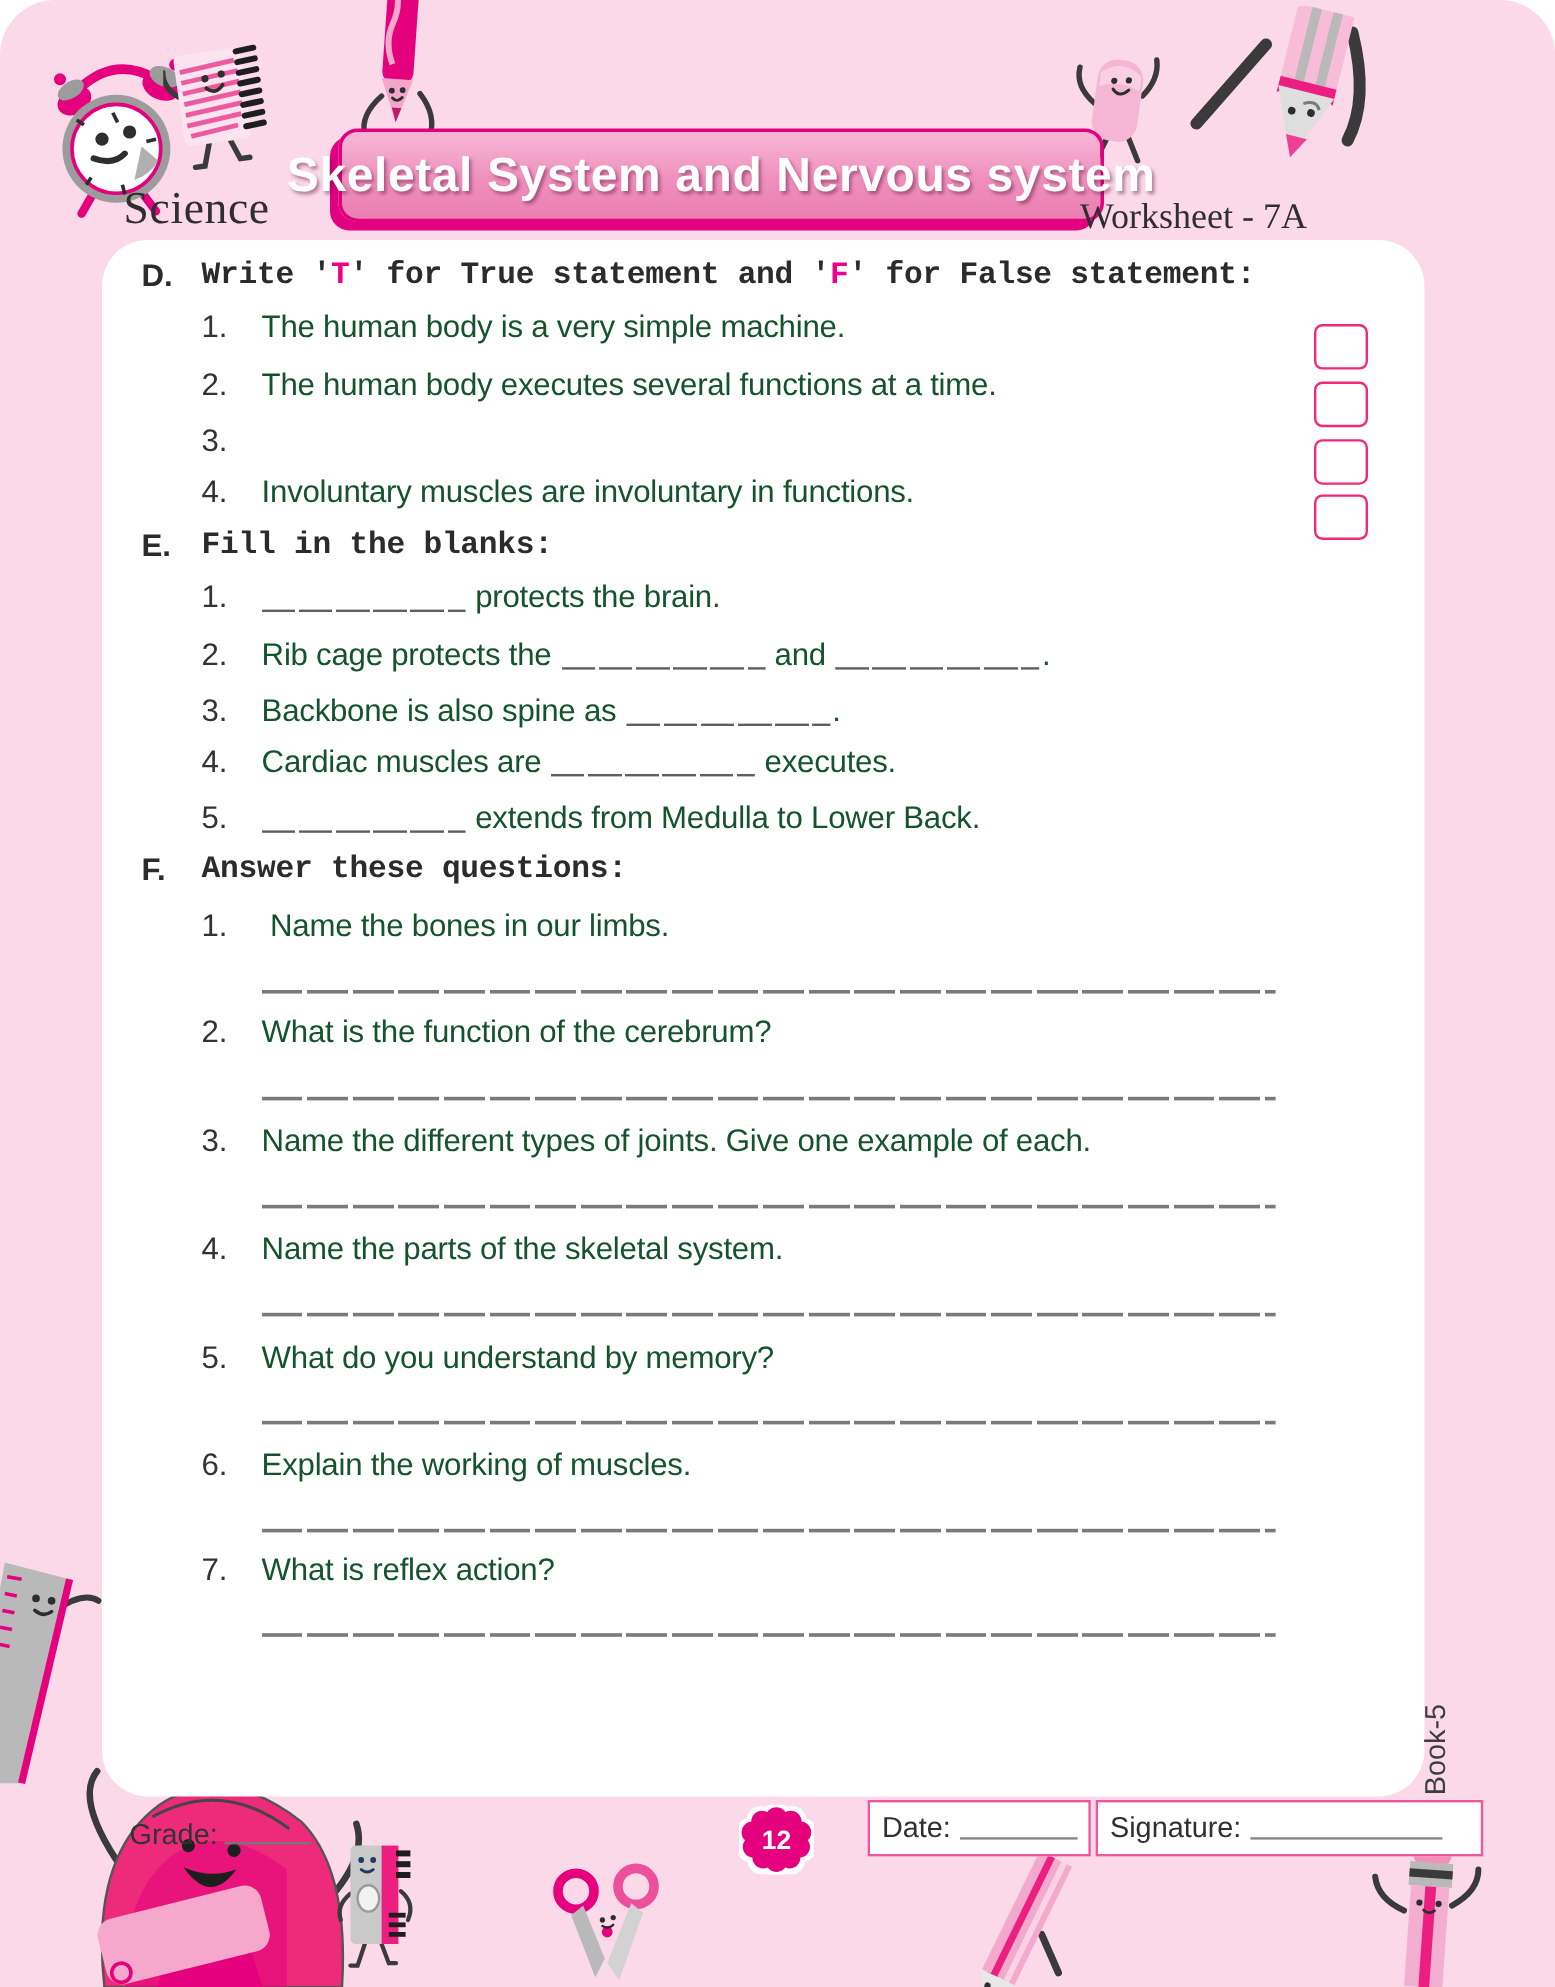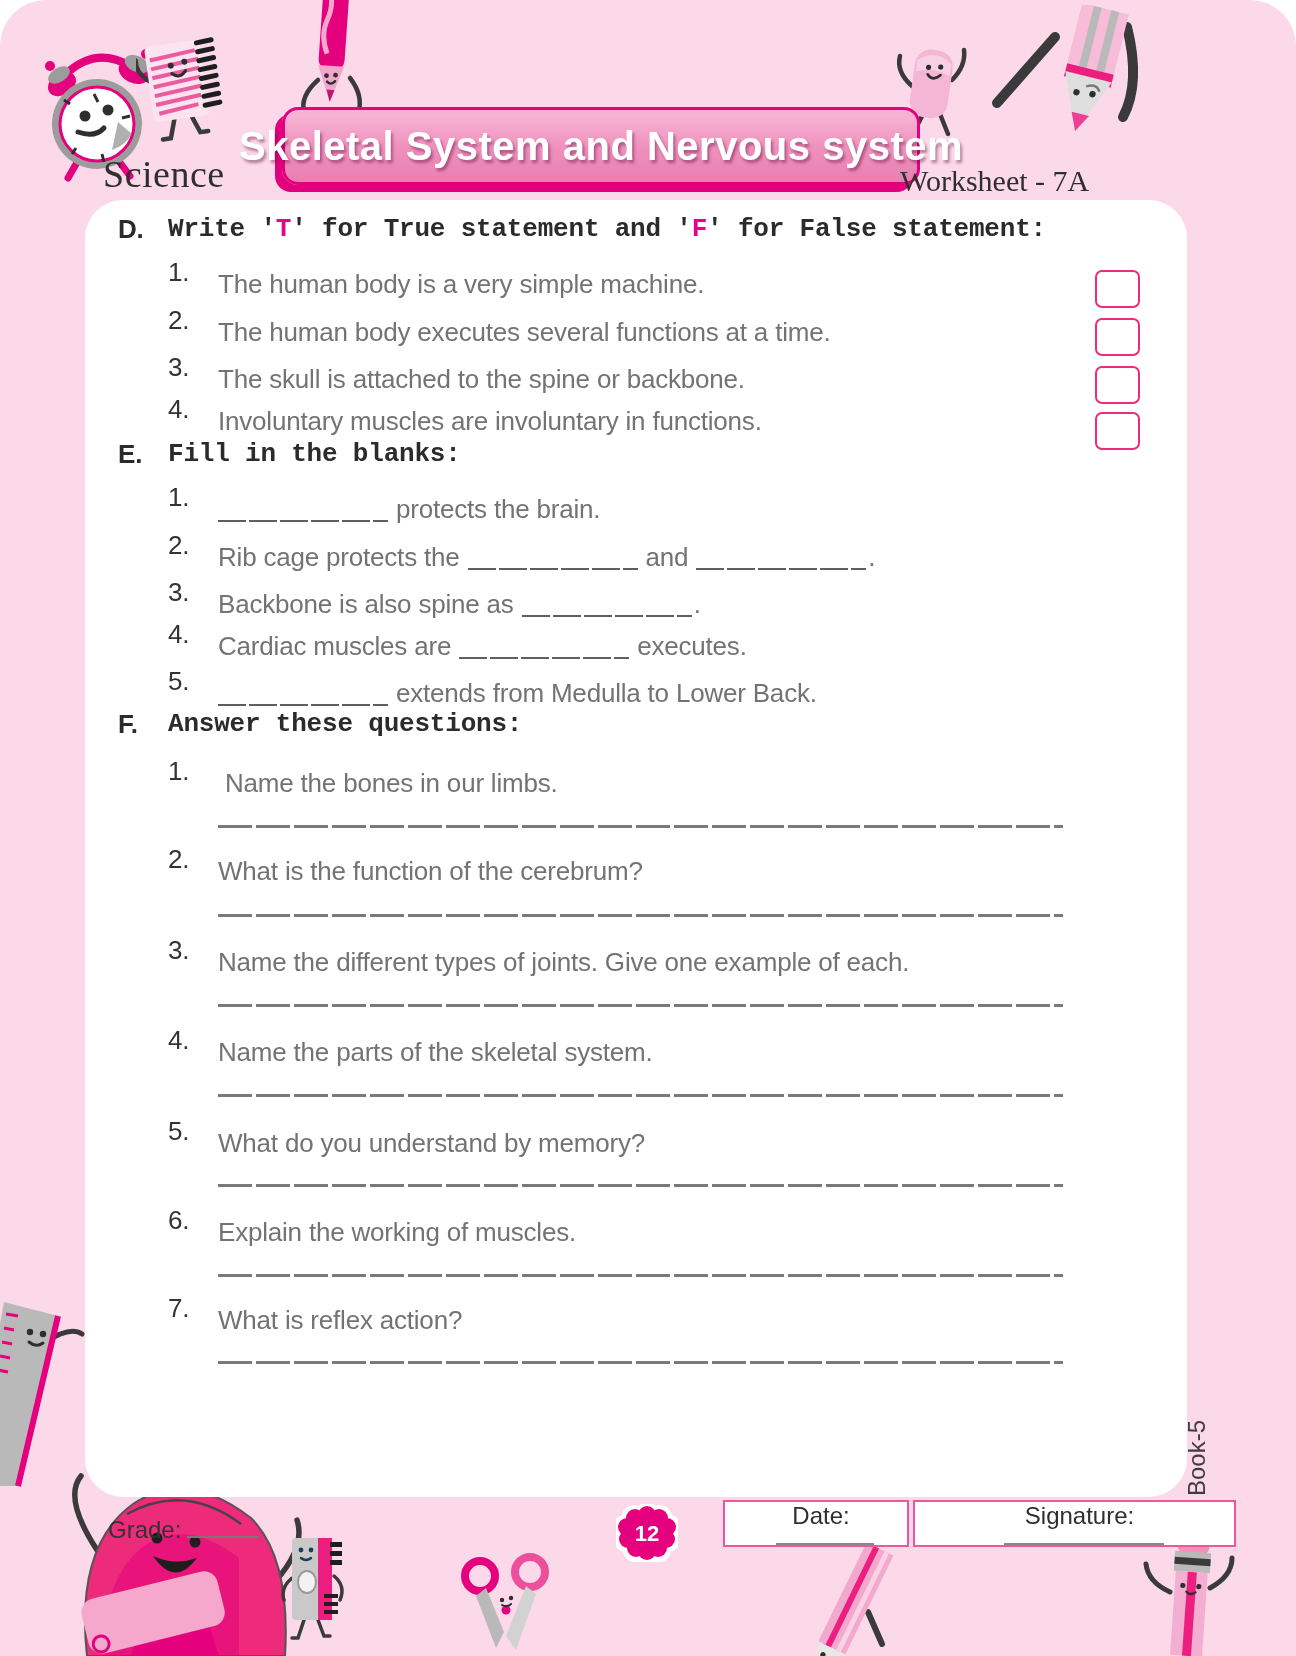--- a/index.html
+++ b/index.html
@@ -12,32 +12,32 @@
   .worksheet-label{position:absolute;left:900px;top:164px;font-family:"Liberation Serif", serif;font-size:30px;color:#2f2f2f;}
   .banner{position:absolute;left:282px;top:107px;width:632px;height:72px;background:linear-gradient(#f6b2d3 8%,#ef8fbc 55%,#ea7fb2);border:3px solid #e2007f;border-radius:16px;box-shadow:-7px 7px 0 0 #e2007f;display:flex;align-items:center;justify-content:center;}
   .banner-text{font-size:40px;font-weight:bold;color:#ffffff;letter-spacing:.5px;text-shadow:2px 3px 3px rgba(95,15,60,.45);white-space:nowrap;}
 
   
   .sec-row,.item-row{position:absolute;left:118px;width:1000px;font-size:26px;letter-spacing:-.2px;line-height:30px;display:flex;}
   .sec-letter{flex:0 0 50px;font-weight:bold;color:#2b2b2b;}
   .sec-title{font-weight:bold;color:#2b2b2b;font-family:Liberation Mono, monospace;}
   .item-row{left:168px;}
   .num{flex:0 0 50px;color:#333;}
-  .txt{color:#737373;white-space:nowrap;margin-top:12px;}
+  .txt{color:#14532d;white-space:nowrap;}
   .accent{color:#ec008c;font-weight:bold;}
   .blank{display:inline-block;width:170px;height:24px;vertical-align:-4px;background:repeating-linear-gradient(90deg,#5f5f5f 0 28px,rgba(0,0,0,0) 28px 31px) bottom/100% 2.5px no-repeat;margin:0 8px;}
   .blank.first{margin-left:0;}
   .blank.tight{margin-right:2px;}
   .checkbox{position:absolute;left:1095px;width:41px;height:34px;border:2.5px solid #ee2a7b;border-radius:7px;background:#fff;}
   .answer-line{position:absolute;left:218px;width:845px;height:3px;background:repeating-linear-gradient(90deg,#7a7a7a 0 34px,rgba(0,0,0,0) 34px 38px);}
 
   
   .grade{position:absolute;left:108px;top:1516px;font-size:24px;color:#333;}
   .grade-blank{display:inline-block;width:72px;height:18px;border-bottom:2.5px solid #777;margin-left:6px;}
-  .meta-box{position:absolute;top:1500px;height:47px;background:#fff;border:2.5px solid #f0569f;box-sizing:border-box;display:flex;align-items:center;padding-left:10px;font-size:24px;color:#2f2f2f;flex-direction:column;}
+  .meta-box{position:absolute;top:1500px;height:47px;background:#fff;border:2.5px solid #f0569f;box-sizing:border-box;display:flex;align-items:center;padding-left:10px;font-size:24px;color:#2f2f2f;}
   .meta-box.date{left:723px;width:186px;}
   .meta-box.sig{left:913px;width:323px;}
   .meta-blank{display:inline-block;height:16px;border-bottom:2.5px solid #888;margin-left:8px;}
   .meta-blank.date{width:98px;}
   .meta-blank.sig{width:160px;}
   .book-label{position:absolute;left:1151px;top:1444px;width:92px;height:28px;font-size:24px;color:#3d3d3d;text-align:center;transform:rotate(-90deg);}
   .deco{position:absolute;}
 </style>
 </head>
 <body>
@@ -252,21 +252,20 @@
   <div class="item-row" style="top:257px">
     <span class="num">1.</span>
     <span class="txt">The human body is a very simple machine.</span>
   </div>
   <div class="item-row" style="top:305px">
     <span class="num">2.</span>
     <span class="txt">The human body executes several functions at a time.</span>
   </div>
   <div class="item-row" style="top:352px">
     <span class="num">3.</span>
-    <span class="txt">The skull is attached to the spine or backbone.</span>
   </div>
   <div class="item-row" style="top:394px">
     <span class="num">4.</span>
     <span class="txt">Involuntary muscles are involuntary in functions.</span>
   </div>
   <div class="checkbox" style="top:270px"></div>
   <div class="checkbox" style="top:318px"></div>
   <div class="checkbox" style="top:366px"></div>
   <div class="checkbox" style="top:412px"></div>
 

